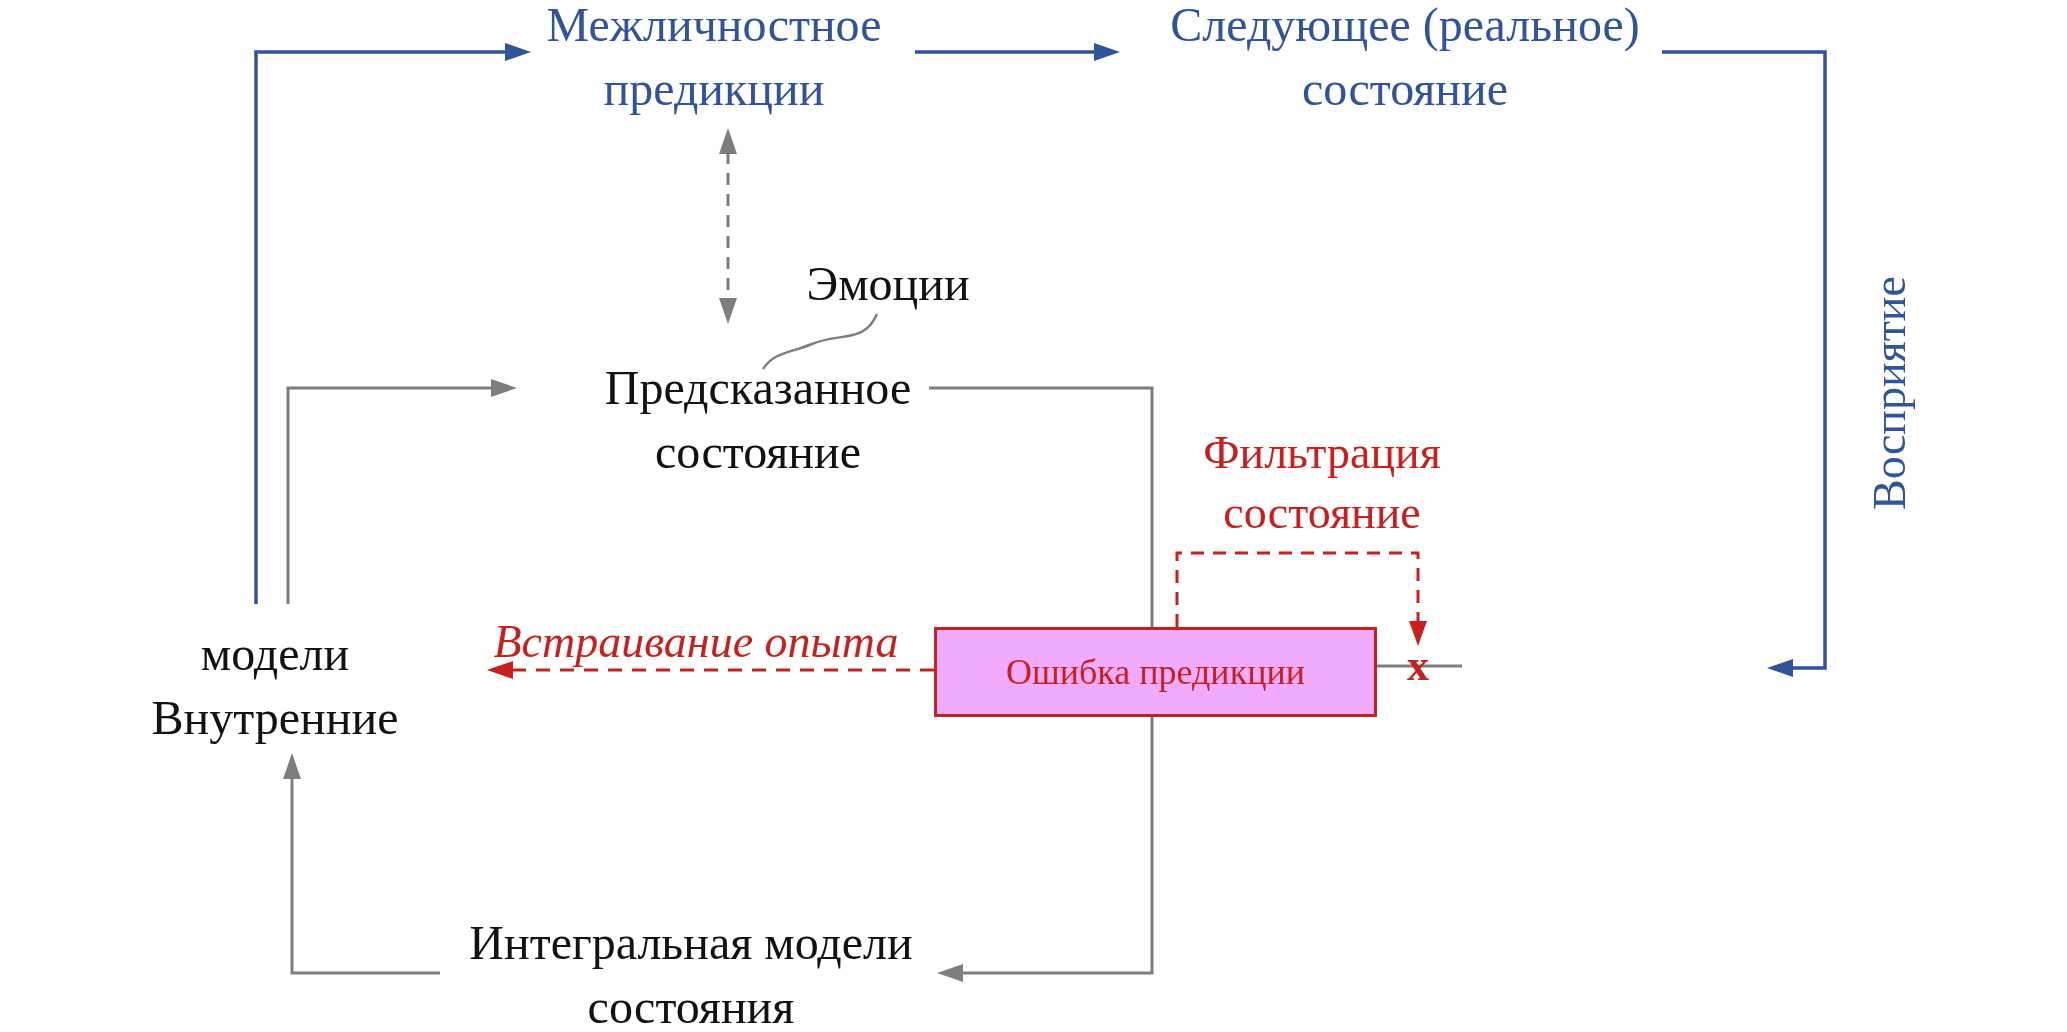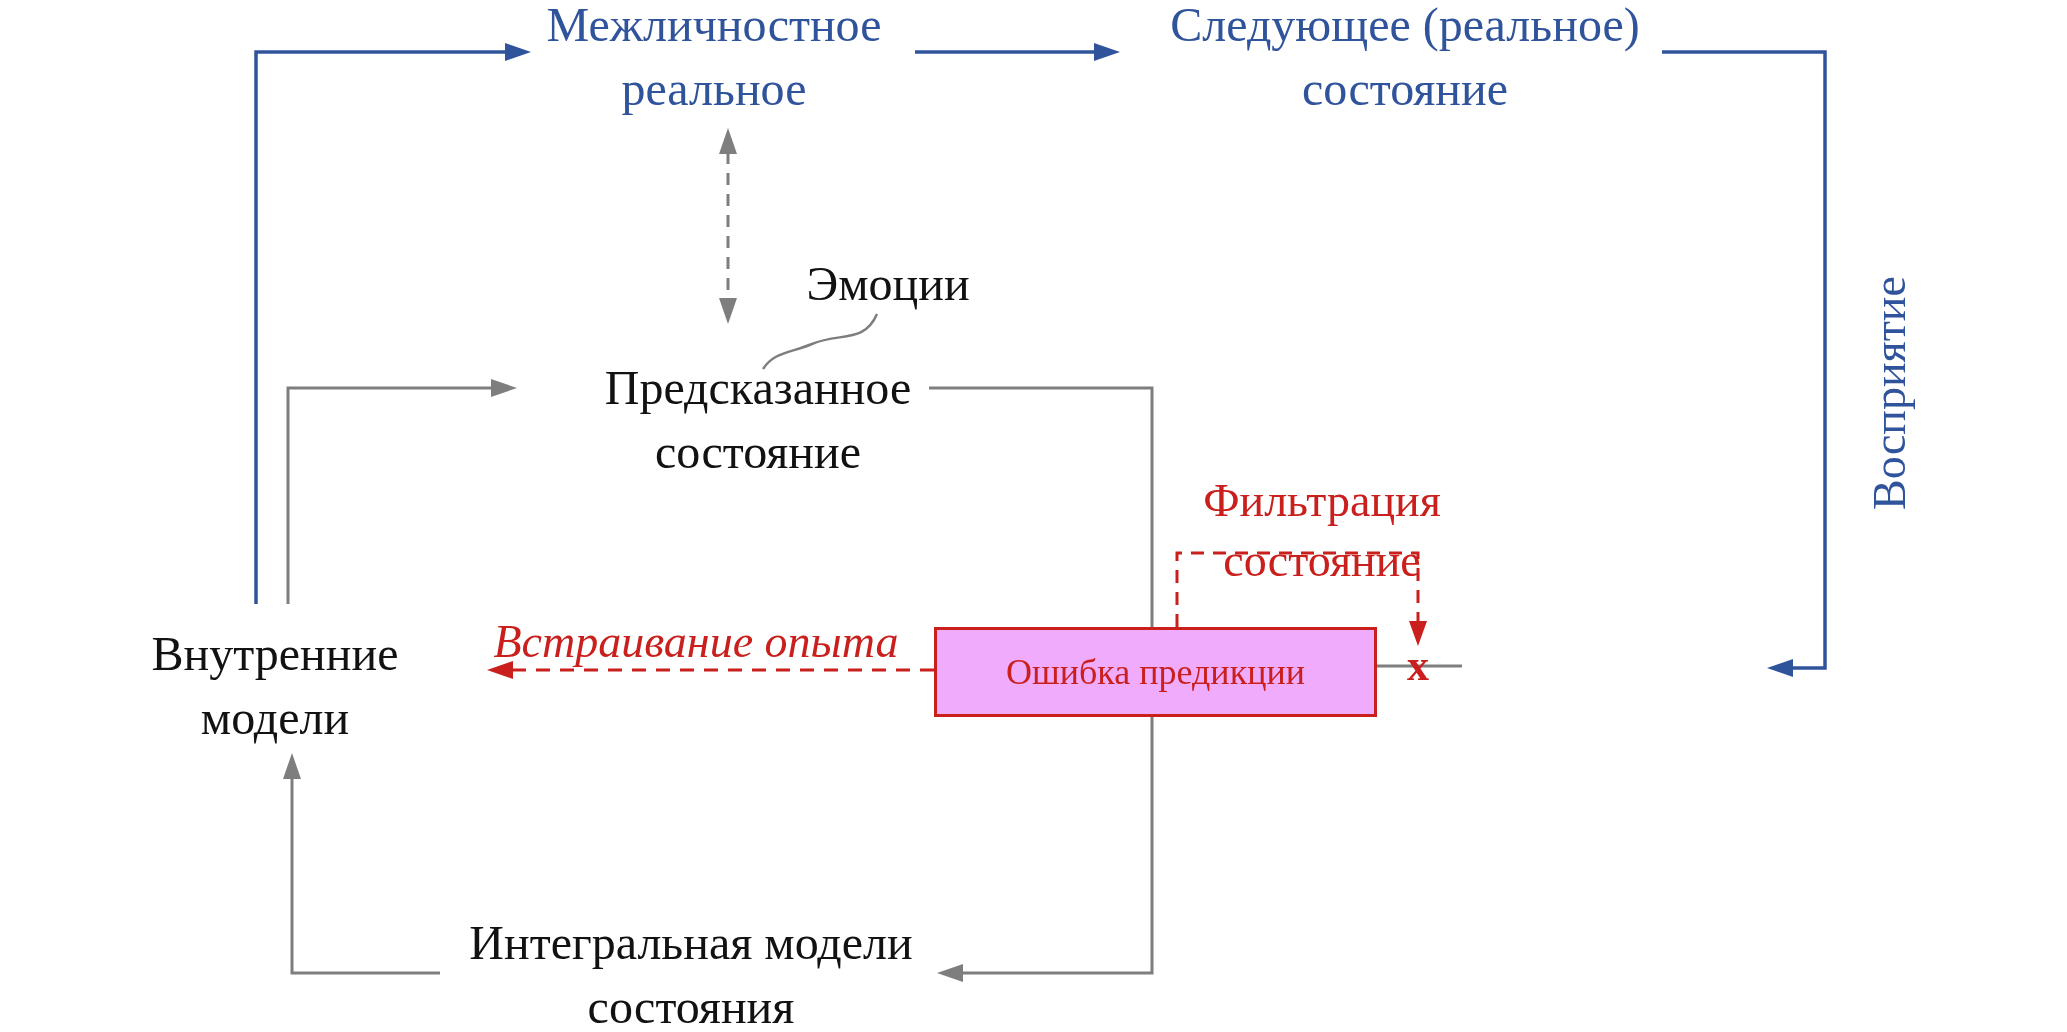--- a/index.html
+++ b/index.html
@@ -89,51 +89,51 @@
     <path d="M1177,627 L1177,553 L1418,553 L1418,622" fill="none" stroke="#C9201D" stroke-width="3" stroke-dasharray="13 9"></path>
     <polygon points="1418,646 1409,621 1427,621" fill="#C9201D"></polygon>
   </svg>
 
   <div class="err-box">
     <span>Ошибка предикции</span>
   </div>
 
   <div class="lbl blue" style="left:514px;top:-7px;width:400px;">
     <span>Межличностное</span>
-    <span>реальное</span>
+    <span>предикции</span>
   </div>
 
   <div class="lbl blue" style="left:1155px;top:-7px;width:500px;">
     <span>Следующее (реальное)</span>
     <span>состояние</span>
   </div>
 
   <div class="lbl" style="left:788px;top:252px;width:200px;">
     <span>Эмоции</span>
   </div>
 
   <div class="lbl" style="left:558px;top:356px;width:400px;">
     <span>Предсказанное</span>
     <span>состояние</span>
   </div>
 
   <div class="lbl" style="left:75px;top:622px;width:400px;">
+    <span>модели</span>
     <span>Внутренние</span>
-    <span>модели</span>
   </div>
 
   <div class="lbl" style="left:1416px;top:625px;width:400px;">
   </div>
 
   <div class="lbl" style="left:441px;top:911px;width:500px;">
     <span>Интегральная модели</span>
     <span>состояния</span>
   </div>
 
-  <div class="lbl red small" style="left:1122px;top:423px;width:400px;margin-top:48px;">
+  <div class="lbl red small" style="left:1122px;top:423px;width:400px;">
     <span>Фильтрация</span>
     <span>состояние</span>
   </div>
 
   <div class="lbl red small" style="left:446px;top:612px;width:500px;font-style:italic;">
     <span>Встраивание опыта</span>
   </div>
 
   <div class="perception">
     <span>Восприятие</span>

